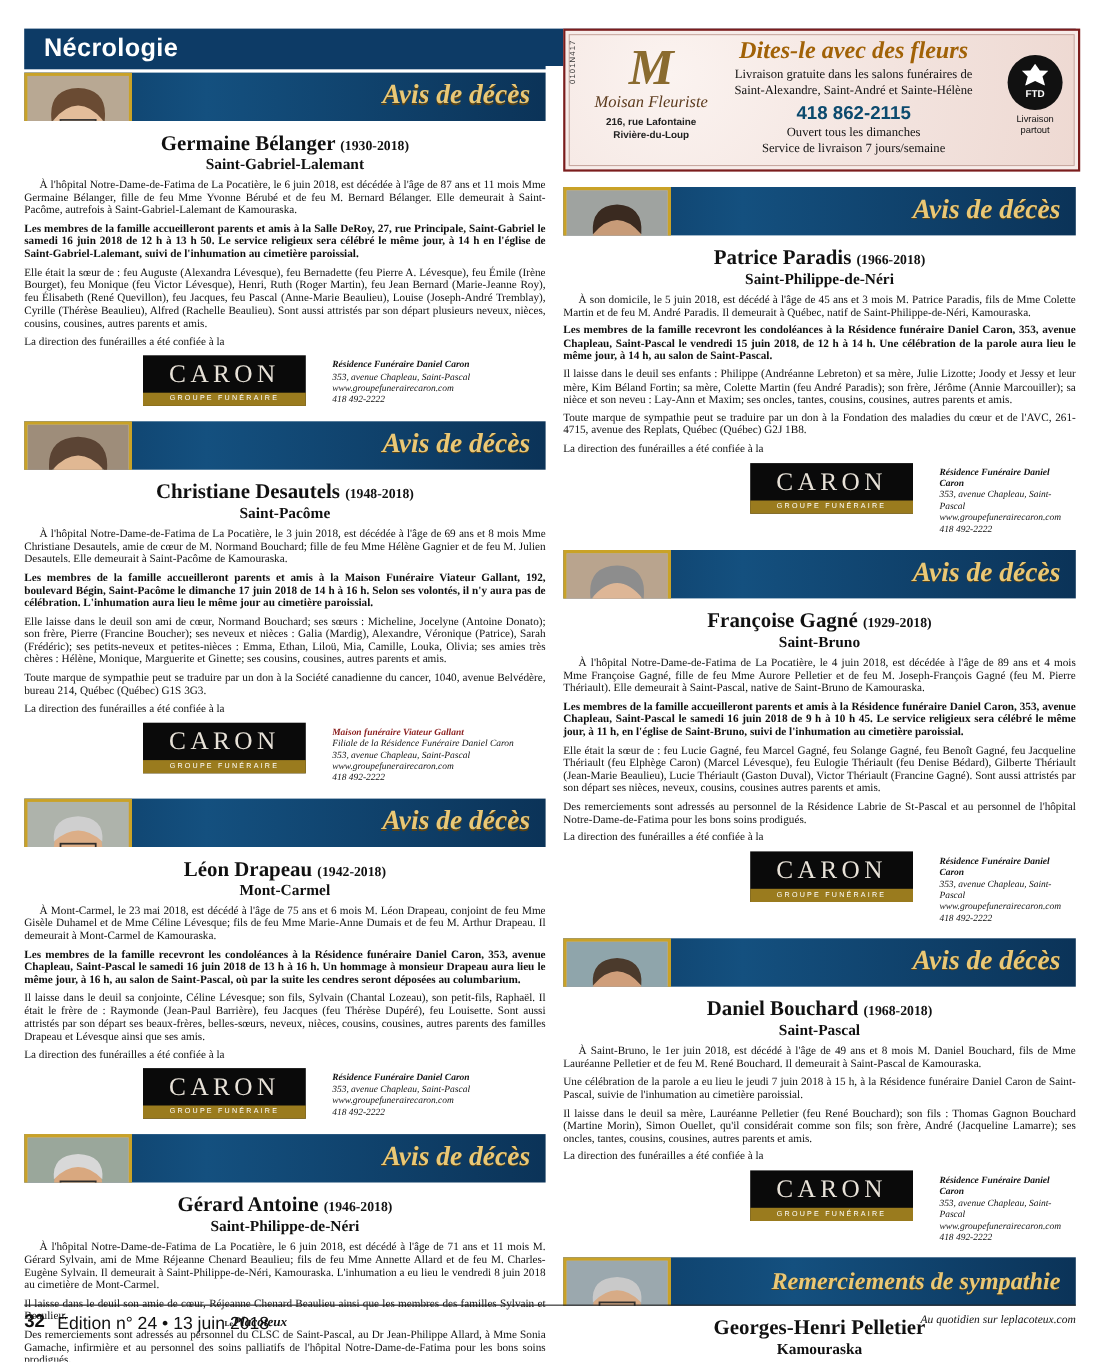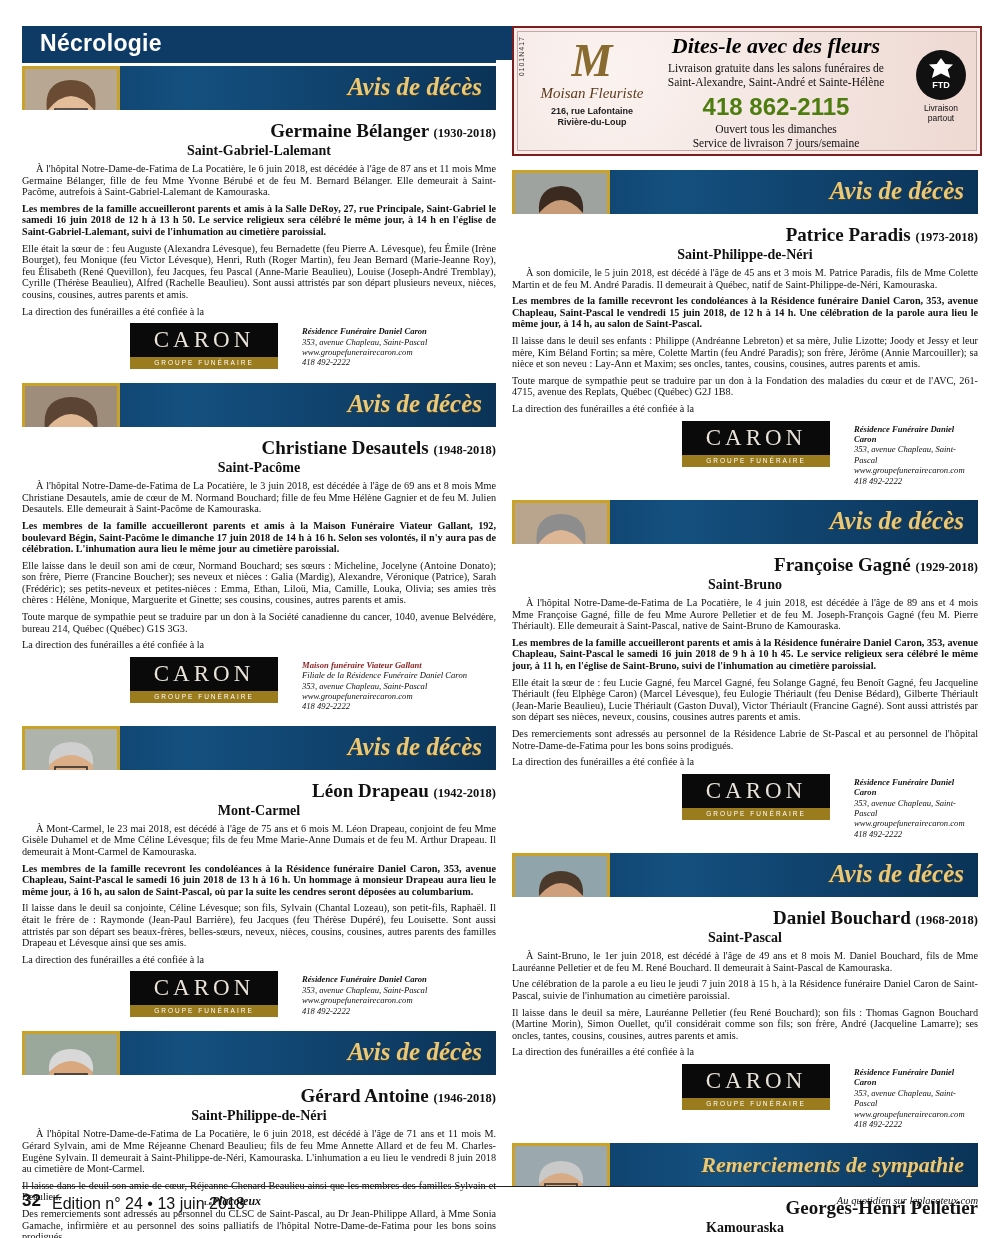--- a/index.html
+++ b/index.html
@@ -55,27 +55,27 @@
   .ad-logo .name{
     font-family:"Liberation Serif", serif;font-style:italic;font-size:15px;color:#5c3b1e;
     margin-top:2px;line-height:15px;
   }
   .ad-logo .addr{
     font-family:"Liberation Sans", sans-serif;font-size:9px;color:#222;margin-top:5px;line-height:11px;font-weight:bold;
   }
   .ad-main{position:absolute;left:136px;top:6px;width:252px;text-align:center;}
   .ad-head{
     font-family:"Liberation Serif", serif;font-style:italic;font-weight:bold;
-    font-size:22px;color:#000000;line-height:24px;
+    font-size:22px;color:#a16207;line-height:24px;
   }
   .ad-sub{
     font-family:"Liberation Serif", serif;font-size:11.5px;line-height:13.5px;color:#111;margin-top:4px;
   }
   .ad-phone{
-    font-family:"Liberation Sans", sans-serif;font-weight:bold;font-size:24px;color:#4d7c0f;margin-top:4px;
+    font-family:"Liberation Sans", sans-serif;font-weight:bold;font-size:17px;color:#0c4a6e;margin-top:4px;
   }
   .ad-hours{font-family:"Liberation Serif", serif;font-size:11.5px;line-height:13.5px;margin-top:2px;}
   .ad-ftd{
     position:absolute;right:8px;top:22px;width:62px;text-align:center;
   }
   .ad-ftd .disc{
     width:50px;height:50px;border-radius:50%;background:#111;margin:0 auto;
     position:relative;
   }
   .ad-ftd .disc:after{
@@ -107,21 +107,21 @@
   .banner .script.small{font-size:22px;top:9px;}
   .photo{
     position:absolute;left:0;top:0;width:92px;height:112px;border:3px solid #c9a227;background:#b9b0a4;
     overflow:hidden;
   }
   .photo .face{
     position:absolute;left:0;top:0;right:0;bottom:0;
   }
   .nbody{padding-top:2px;}
   .nname{
-    text-align:right;font-family:"Liberation Serif", serif;font-weight:bold;
+    text-align:center;font-family:"Liberation Serif", serif;font-weight:bold;
     font-size:19px;margin-top:8px;color:#111;
   }
   .nname .yrs{font-size:12.5px;font-weight:bold;}
   .nplace{
     text-align:center;font-family:"Liberation Serif", serif;font-weight:bold;
     font-size:14px;margin-top:1px;margin-bottom:4px;
   }
   .p{font-size:10.2px;line-height:11.6px;text-align:justify;margin:0 0 5px 0;}
   .p.indent{text-indent:14px;}
   .p.bold{font-weight:bold;}
@@ -216,21 +216,21 @@
             <rect width="92" height="112" fill="#9fa3a0"></rect>
             <rect y="70" width="92" height="42" fill="#3b4b63"></rect>
             <ellipse cx="46" cy="44" rx="22" ry="27" fill="#c79b78"></ellipse>
             <path d="M24 40 q22 -26 44 0 q2 -26 -22 -27 q-24 1 -22 27z" fill="#3a2a20"></path>
             <path d="M30 68 q16 12 32 0 l10 6 v38 h-52 v-38z" fill="#4b5d78"></path>
           </svg>
         </div>
         <div class="script">Avis de décès</div>
       </div>
       <div class="nbody">
-        <div class="nname"><span>Patrice Paradis</span> <span class="yrs">(1973-2018)</span></div>
+        <div class="nname"><span>Patrice Paradis</span> <span class="yrs">(1966-2018)</span></div>
         <div class="nplace">Saint-Philippe-de-Néri</div>
         <p class="p indent">À son domicile, le 5 juin 2018, est décédé à l'âge de 45 ans et 3 mois M. Patrice Paradis, fils de Mme Colette Martin et de feu M. André Paradis. Il demeurait à Québec, natif de Saint-Philippe-de-Néri, Kamouraska.</p>
         <p class="p bold">Les membres de la famille recevront les condoléances à la Résidence funéraire Daniel Caron, 353, avenue Chapleau, Saint-Pascal le vendredi 15 juin 2018, de 12 h à 14 h. Une célébration de la parole aura lieu le même jour, à 14 h, au salon de Saint-Pascal.</p>
         <p class="p">Il laisse dans le deuil ses enfants : Philippe (Andréanne Lebreton) et sa mère, Julie Lizotte; Joody et Jessy et leur mère, Kim Béland Fortin; sa mère, Colette Martin (feu André Paradis); son frère, Jérôme (Annie Marcouiller); sa nièce et son neveu : Lay-Ann et Maxim; ses oncles, tantes, cousins, cousines, autres parents et amis.</p>
         <p class="p">Toute marque de sympathie peut se traduire par un don à la Fondation des maladies du cœur et de l'AVC, 261-4715, avenue des Replats, Québec (Québec) G2J 1B8.</p>
         <p class="p">La direction des funérailles a été confiée à la</p>
         <div class="caron" style="padding-left:170px">
           <div class="caron-logo">
             <div class="word">CARON</div>
             <div class="bar">

